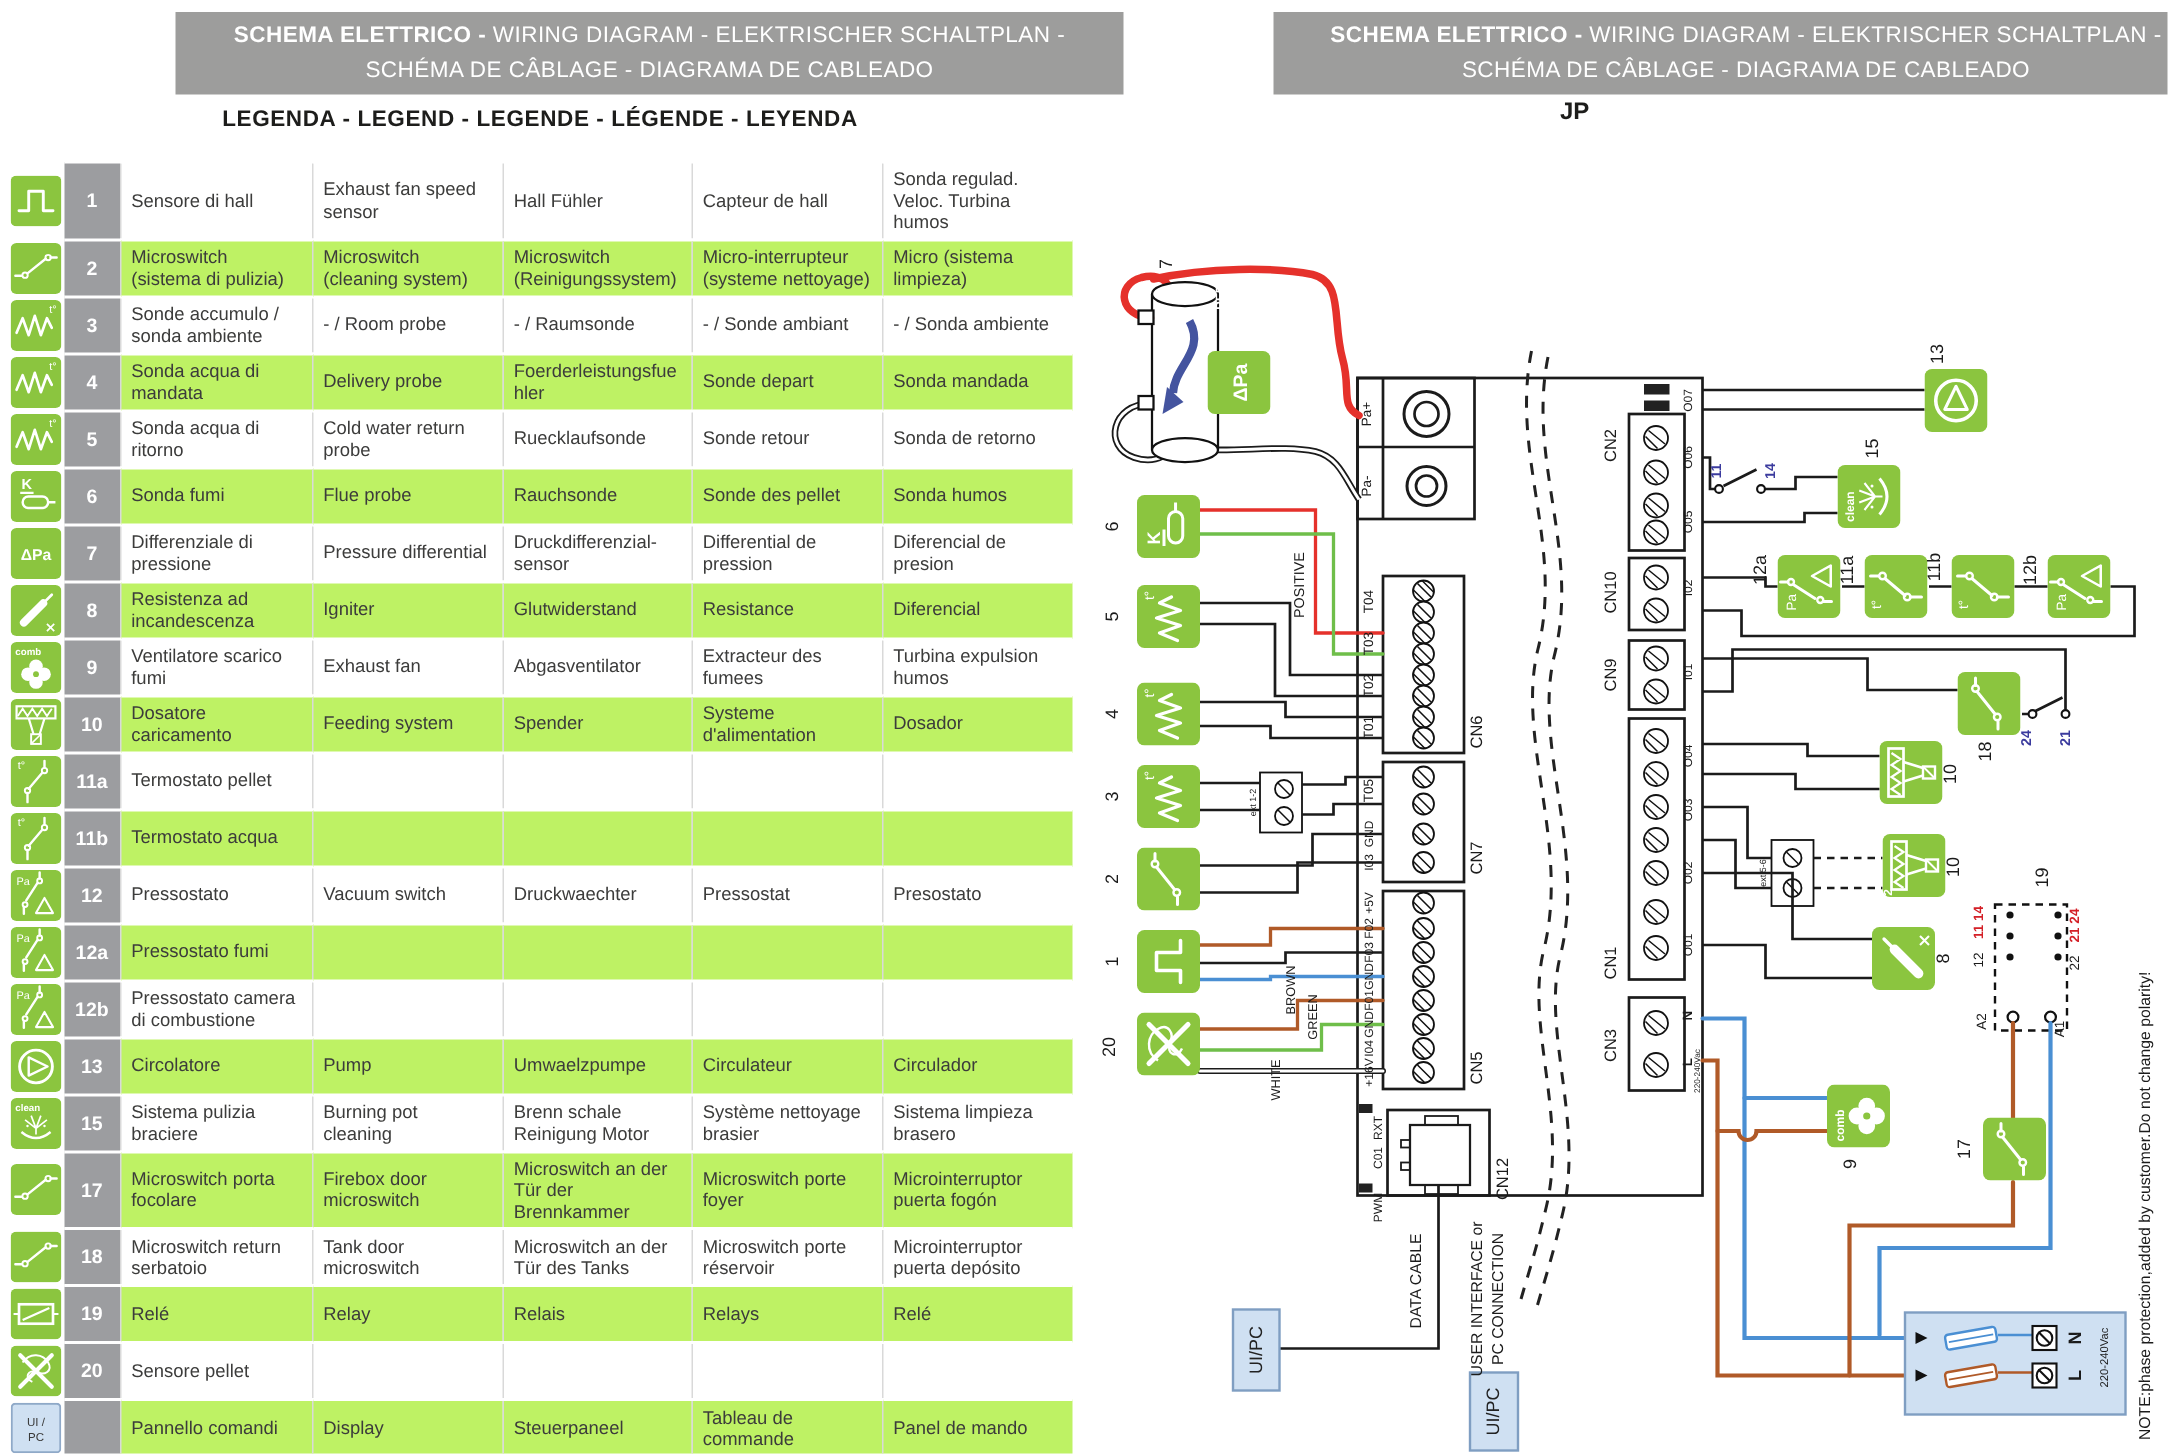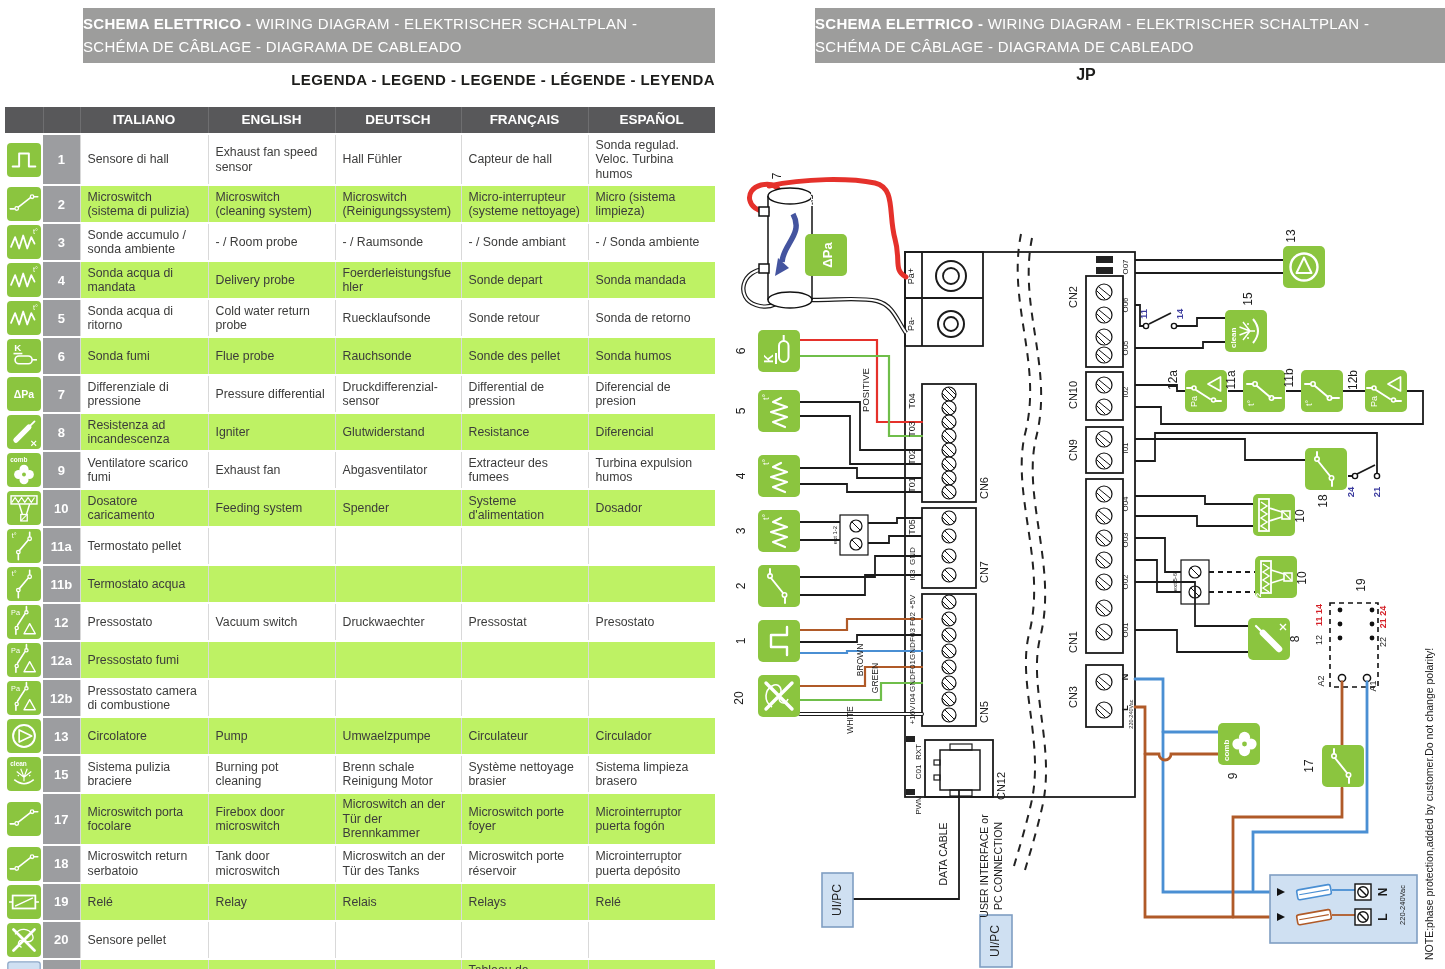--- a/index.html
+++ b/index.html
@@ -1,37 +1,37 @@
 <!DOCTYPE html>
 <html><head>
 <meta charset="utf-8">
 <style>
   html,body{margin:0;padding:0;}
   body{width:1445px;height:969px;overflow:hidden;position:relative;background:#fff;
        font-family:"Liberation Sans",sans-serif;color:#3a3a39;}
-  .hdr{position:absolute;background:#9d9d9c;color:#fff;
-       font-size:15px;line-height:1.5;padding:5px 0;letter-spacing:.3px;}
+  .hdr{position:absolute;background:#9d9d9c;color:#fff;text-align:center;
+       font-size:15px;line-height:1.5;padding:5px 0;letter-spacing:.3px;margin-left:34px;}
   .hdr b{font-weight:bold;}
   #hdr-left{left:83px;top:8px;width:632px;}
   #hdr-right{left:815px;top:8px;width:630px;}
-  #legend-title{position:absolute;left:5px;top:71px;width:710px;text-align:right;
+  #legend-title{position:absolute;left:5px;top:71px;width:710px;text-align:center;
        font-weight:bold;font-size:15px;color:#1d1d1b;letter-spacing:.4px;}
   #legend-table{position:absolute;left:5px;top:107px;width:710px;border-collapse:collapse;
        table-layout:fixed;font-size:12.3px;line-height:1.18;color:#3c3c3b;}
   #legend-table th{background:#58585a;color:#fff;font-weight:bold;font-size:13.5px;
        padding:5px 2px;border-left:1px solid #6e6e70;}
   #legend-table th:first-child{border-left:none;}
   #legend-table td{border-top:2px solid #fff;vertical-align:middle;}
   td.ic{width:38px;background:#fff;text-align:center;padding:1px;}
   td.num{width:37px;background:#9c9da0;color:#fff;font-weight:bold;text-align:center;
        font-size:13px;height:31px;}
   td.txt{padding:3px 7px;border-left:1px solid #d9d9d9;background:#fff;word-wrap:break-word;}
   tr.even td.txt{background:#bef264;}
   svg.gi{width:34px;height:34px;display:block;margin:0 auto;}
-  #jp-title{position:absolute;left:1040px;top:66px;width:92px;text-align:center;
+  #jp-title{position:absolute;left:1040px;top:66px;width:92px;text-align:left;
        font-weight:bold;font-size:16px;color:#1d1d1b;}
   #diagram{position:absolute;left:725px;top:64px;}
   #symdefs{position:absolute;width:0;height:0;overflow:hidden;}
   text{font-family:"Liberation Sans",sans-serif;}
 </style>
 </head>
 <body>
 
 <svg id="symdefs" aria-hidden="true">
   <defs>
@@ -149,29 +149,20 @@
   <colgroup>
       <col style="width:38px">
       <col style="width:37px">
       <col style="width:128px">
       <col style="width:127px">
       <col style="width:126px">
       <col style="width:127px">
       <col style="width:127px">
     </colgroup>
   <tbody>
-      <tr>
-    <th></th>
-        <th></th>
-    <th>ITALIANO</th>
-    <th>ENGLISH</th>
-    <th>DEUTSCH</th>
-    <th>FRANÇAIS</th>
-    <th>ESPAÑOL</th>
-  </tr>
   <tr>
         <td class="ic">
           <svg class="gi">
             <use href="#sym-hall"></use>
           </svg>
         </td>
         <td class="num">1</td>
         <td class="txt">Sensore di hall</td>
         <td class="txt">Exhaust fan speed sensor</td>
         <td class="txt">Hall Fühler</td>

